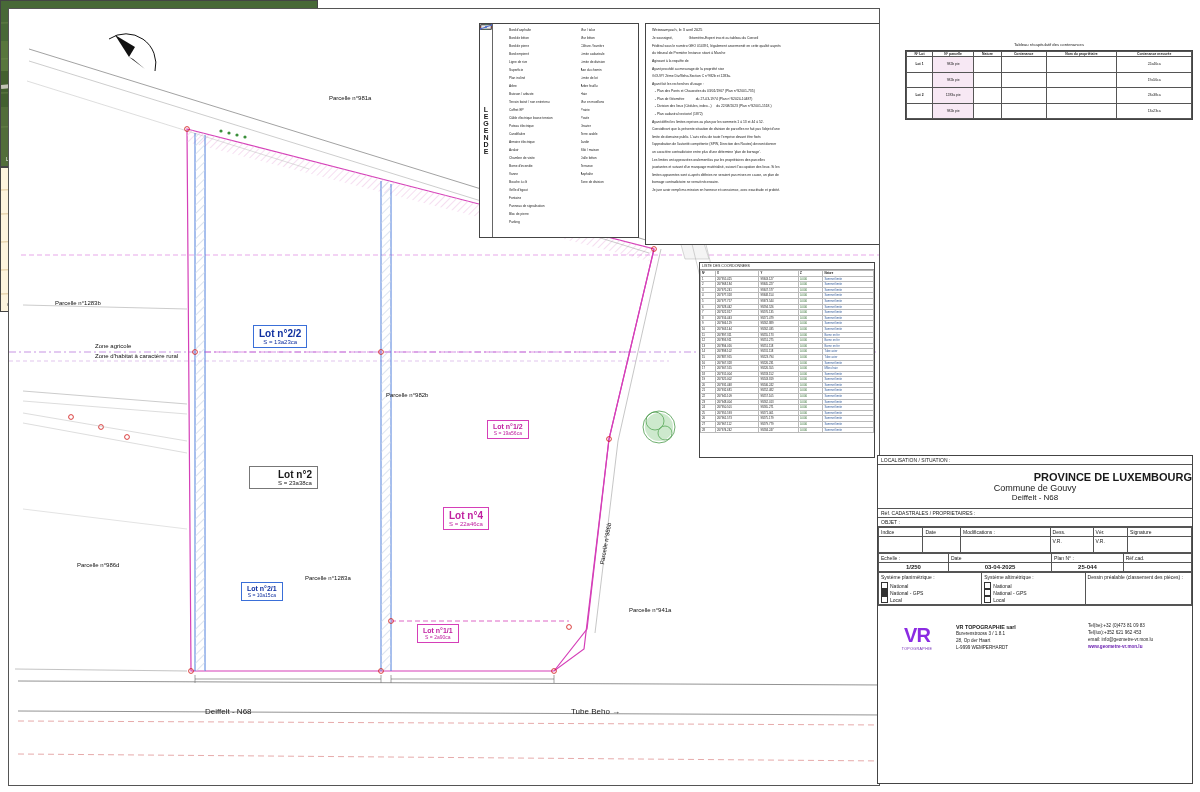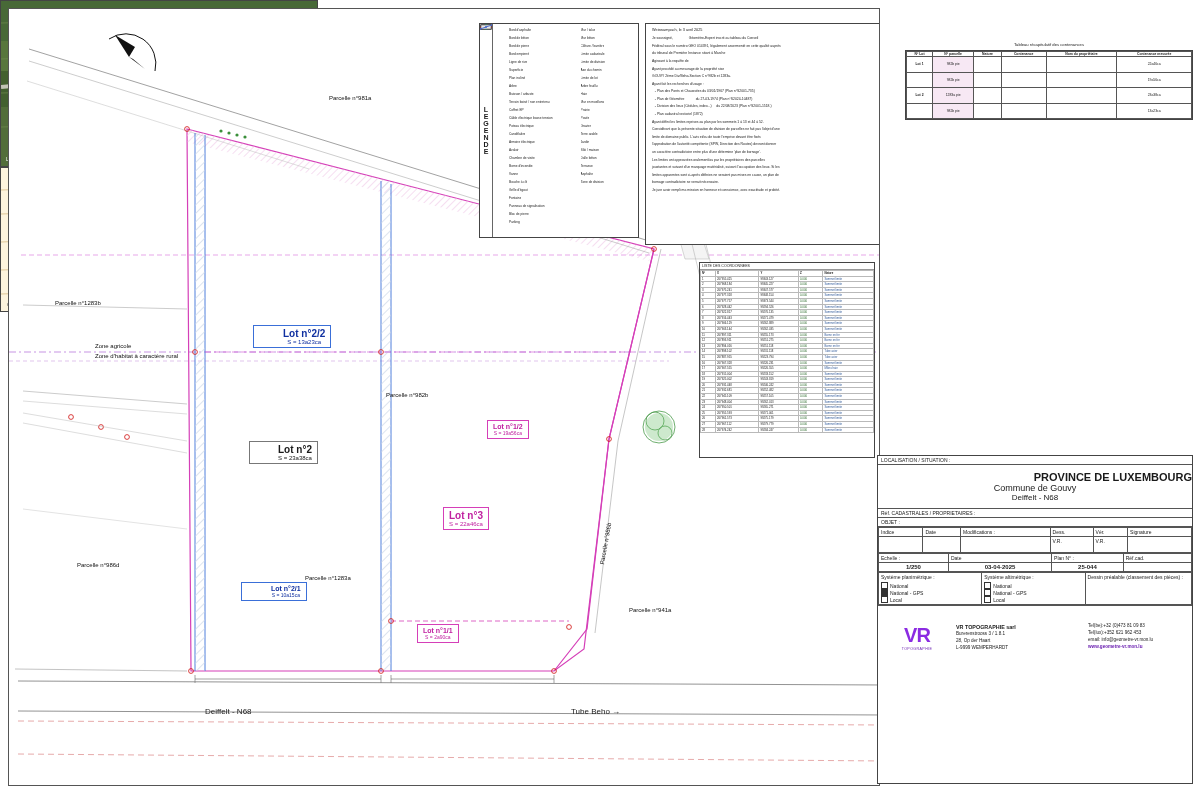--- a/index.html
+++ b/index.html
@@ -1,21 +1,21 @@
 <!DOCTYPE html>
 <html><head>
 <meta charset="utf-8">
 <style>
   html,body{margin:0;padding:0;background:#ffffff;}
   body{width:1200px;height:792px;font-family:"Liberation Sans",sans-serif;color:#1a1a1a;overflow:hidden;position:relative;}
   .sheet{position:absolute;left:0;top:0;width:1200px;height:792px;background:#fff;}
   .panel{position:absolute;background:#fff;border:1px solid #444;box-sizing:border-box;}
   .t8{font-size:8px;line-height:1.35;}
   .bold{font-weight:bold;}
-  .blue{color:#1030a0;margin-left:24px;}
+  .blue{color:#1030a0;}
   .mag{color:#c020a0;}
 
   
   #drawing{position:absolute;left:8px;top:8px;width:870px;height:776px;border:1px solid #555;background:#fff;overflow:hidden;}
   #drawing svg{position:absolute;left:0;top:0;}
 
   .lotbox{position:absolute;border:1px solid #777;background:rgba(255,255,255,.85);padding:2px 5px;text-align:center;}
   .lotbox .ttl{font-size:10px;font-weight:bold;}
   .lotbox .sub{font-size:6px;}
   .lotbox.small .ttl{font-size:7px;font-weight:bold;}
@@ -181,34 +181,34 @@
         <path d="M0,0 L-14,-22 L6,-10 Z" fill="#111"></path>
         <path d="M0,0 L16,12 L4,2 Z" fill="#111"></path>
         <path d="M-20,-18 A30,30 0 0 1 26,14" fill="none" stroke="#111" stroke-width="1"></path>
       </g>
     </svg>
 
     <div class="lotbox" style="left:244px;top:316px;border-color:#3a6fd8;">
       <div class="ttl blue">Lot n°2/2</div>
       <div class="sub blue">S = 13a23ca</div>
     </div>
-    <div class="lotbox" style="left:240px;top:432px;padding-left:28px;">
+    <div class="lotbox" style="left:240px;top:457px;padding-left:28px;">
       <div class="ttl">Lot n°2</div>
       <div class="sub">S = 23a38ca</div>
     </div>
     <div class="lotbox small" style="left:232px;top:573px;border-color:#3a6fd8;">
       <div class="ttl blue">Lot n°2/1</div>
       <div class="sub blue">S = 10a15ca</div>
     </div>
     <div class="lotbox small" style="left:478px;top:411px;border-color:#d53fb8;">
       <div class="ttl mag">Lot n°1/2</div>
       <div class="sub mag">S = 19a56ca</div>
     </div>
     <div class="lotbox" style="left:434px;top:498px;border-color:#d53fb8;">
-      <div class="ttl mag">Lot n°3</div>
+      <div class="ttl mag">Lot n°4</div>
       <div class="sub mag">S = 22a46ca</div>
     </div>
     <div class="lotbox small" style="left:408px;top:615px;border-color:#d53fb8;">
       <div class="ttl mag">Lot n°1/1</div>
       <div class="sub mag">S = 2a90ca</div>
     </div>
 
     <div class="plabel" style="left:320px;top:86px;">Parcelle n°981a</div>
     <div class="plabel" style="left:46px;top:291px;">Parcelle n°1283b</div>
     <div class="plabel" style="left:377px;top:383px;">Parcelle n°982b</div>

